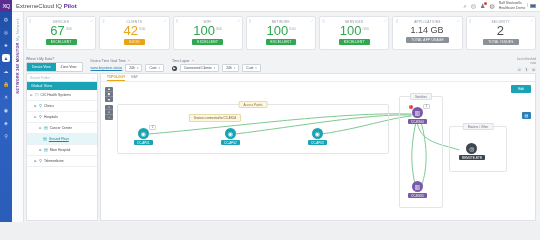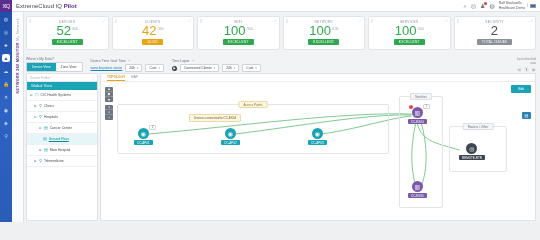--- a/index.html
+++ b/index.html
@@ -276,21 +276,21 @@
 
   <div class="kpi-row">
 
     <div class="kpi">
       <div class="kpi-head">
         <span class="kpi-dots">⣿</span>
         <span class="kpi-title">DEVICES</span>
         <span class="kpi-dots">⤢</span>
       </div>
       <div class="kpi-val">
-        <span>52</span><span class="kpi-sup">/100</span>
+        <span>67</span><span class="kpi-sup">/100</span>
       </div>
       <div class="kpi-badge b-green">EXCELLENT</div>
     </div>
 
     <div class="kpi">
       <div class="kpi-head">
         <span class="kpi-dots">⣿</span>
         <span class="kpi-title">CLIENTS</span>
         <span class="kpi-dots">⤢</span>
       </div>
@@ -329,20 +329,31 @@
         <span class="kpi-dots">⣿</span>
         <span class="kpi-title">SERVICES</span>
         <span class="kpi-dots">⤢</span>
       </div>
       <div class="kpi-val">
         <span>100</span><span class="kpi-sup">/100</span>
       </div>
       <div class="kpi-badge b-green">EXCELLENT</div>
     </div>
 
+    <div class="kpi">
+      <div class="kpi-head">
+        <span class="kpi-dots">⣿</span>
+        <span class="kpi-title">APPLICATIONS</span>
+        <span class="kpi-dots">⤢</span>
+      </div>
+      <div class="kpi-val dark">
+        <span>1.14 GB</span><span class="kpi-sup"></span>
+      </div>
+      <div class="kpi-badge b-grey">TOTAL APP USAGE</div>
+    </div>
 
     <div class="kpi">
       <div class="kpi-head">
         <span class="kpi-dots">⣿</span>
         <span class="kpi-title">SECURITY</span>
         <span class="kpi-dots">⤢</span>
       </div>
       <div class="kpi-val plain">
         <span>2</span><span class="kpi-sup"></span>
       </div>

